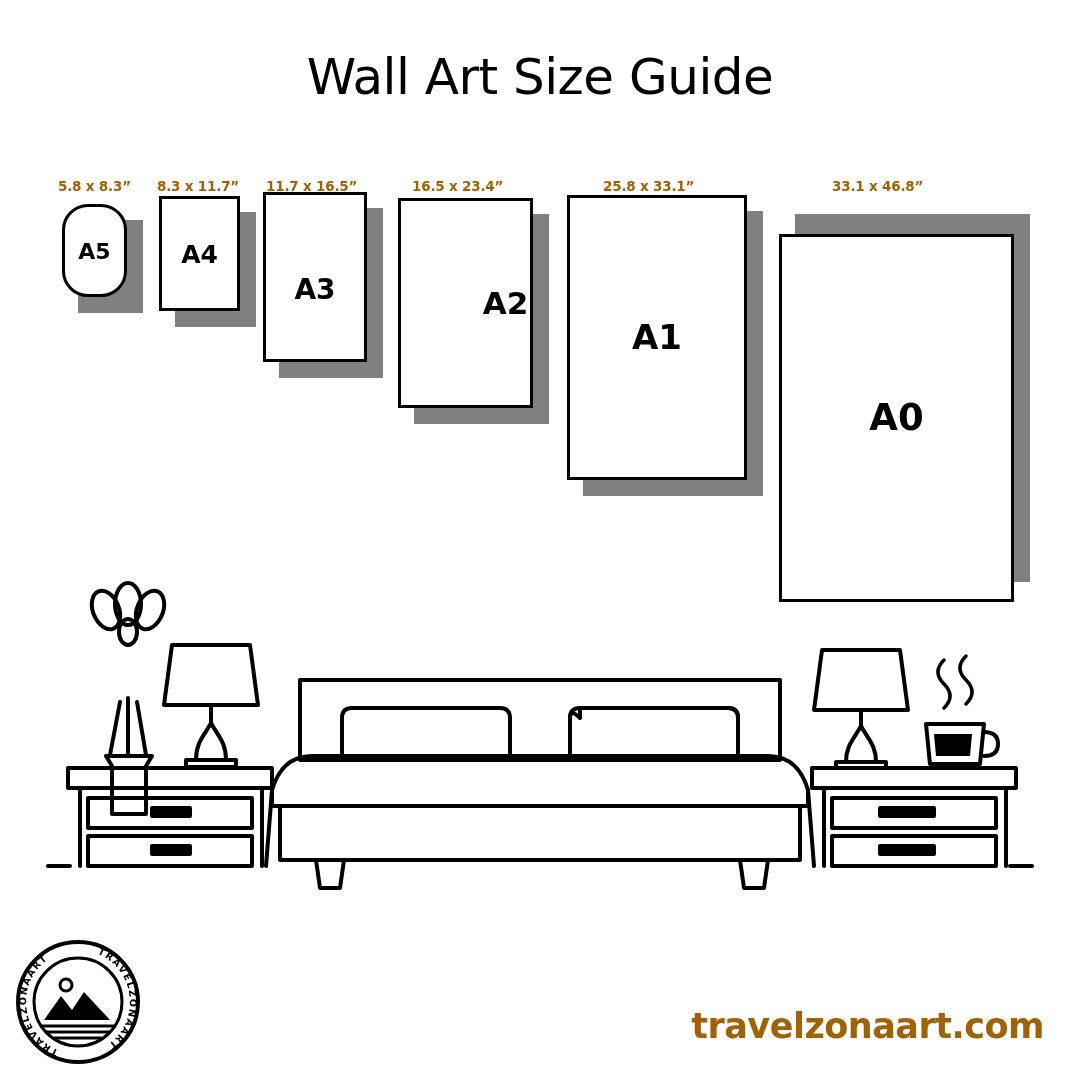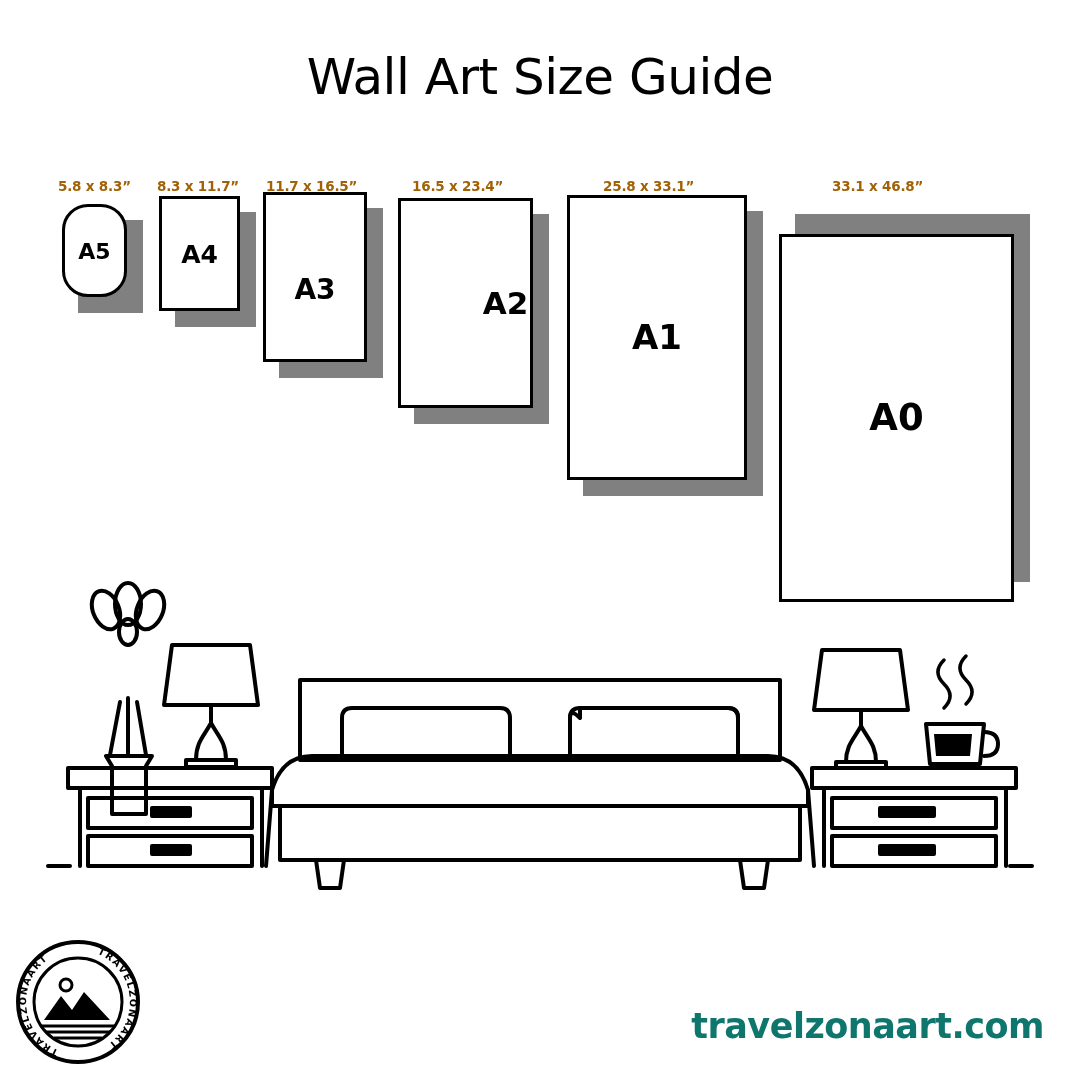--- a/index.html
+++ b/index.html
@@ -75,21 +75,21 @@
     height: 360px;
   }
 
   
   #site-url {
     position: absolute;
     right: 36px;
     bottom: 34px;
     font-size: 35px;
     font-weight: bold;
-    color: #0f766e;
+    color: #a16207;
     letter-spacing: -0.5px;
   }
   #brand-logo {
     position: absolute;
     left: 14px;
     bottom: 14px;
     width: 128px;
     height: 128px;
   }
 </style>

